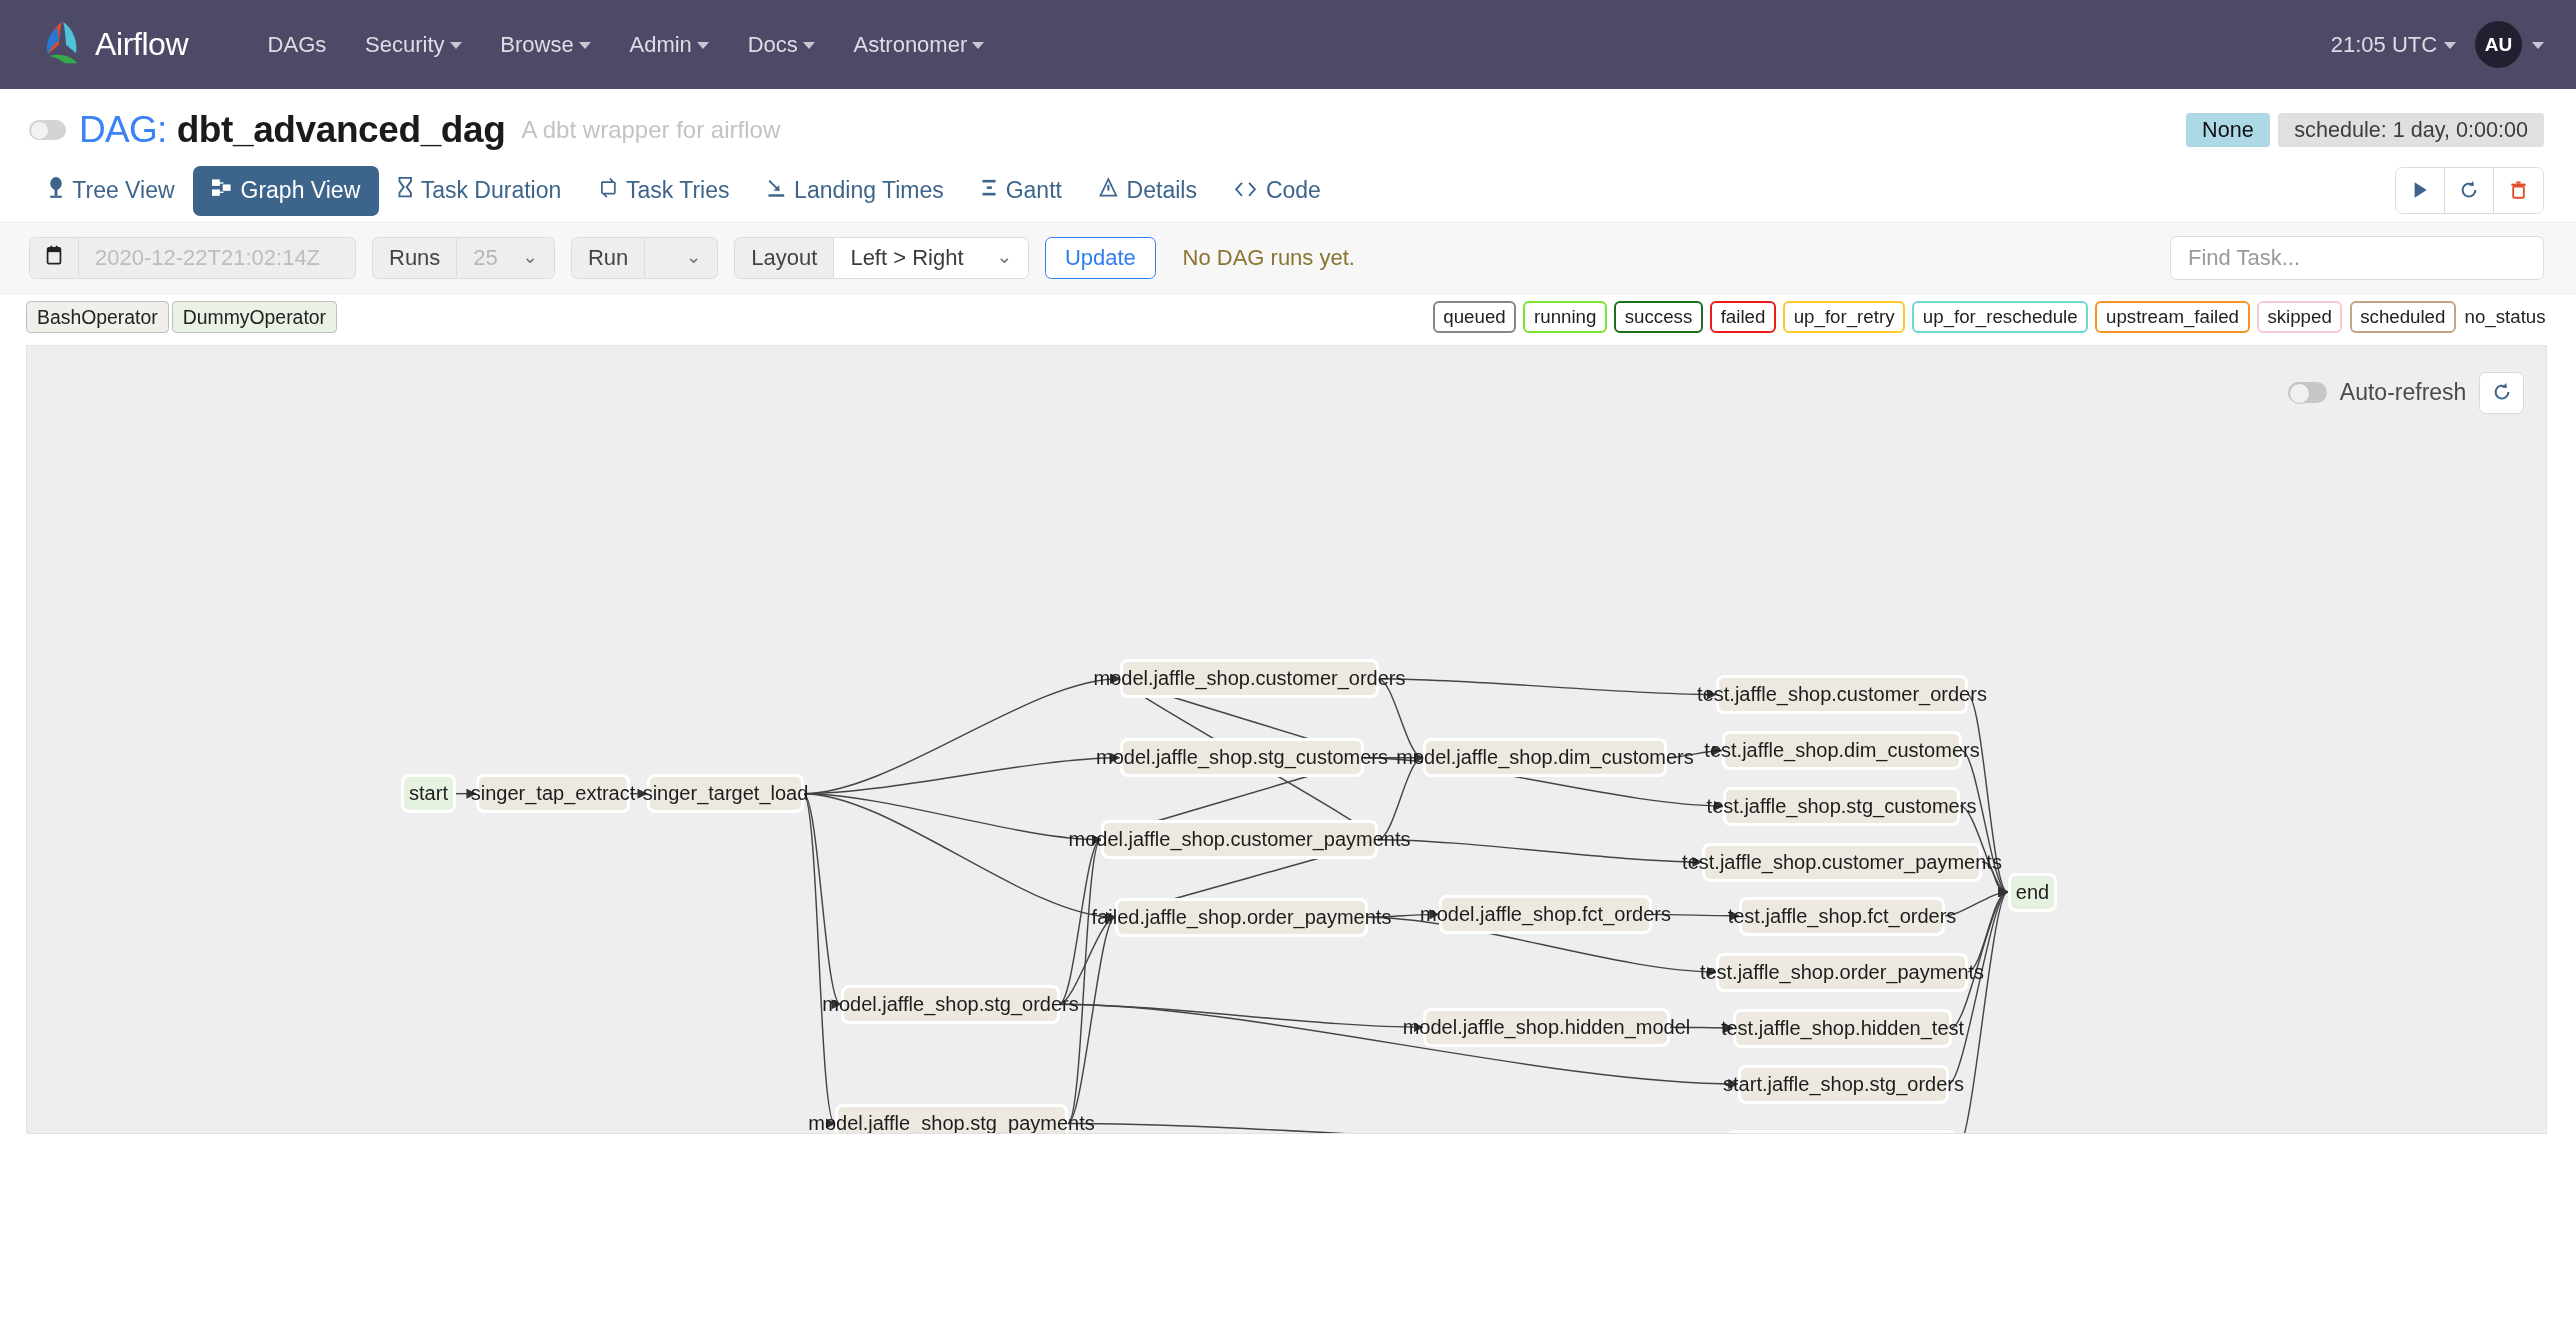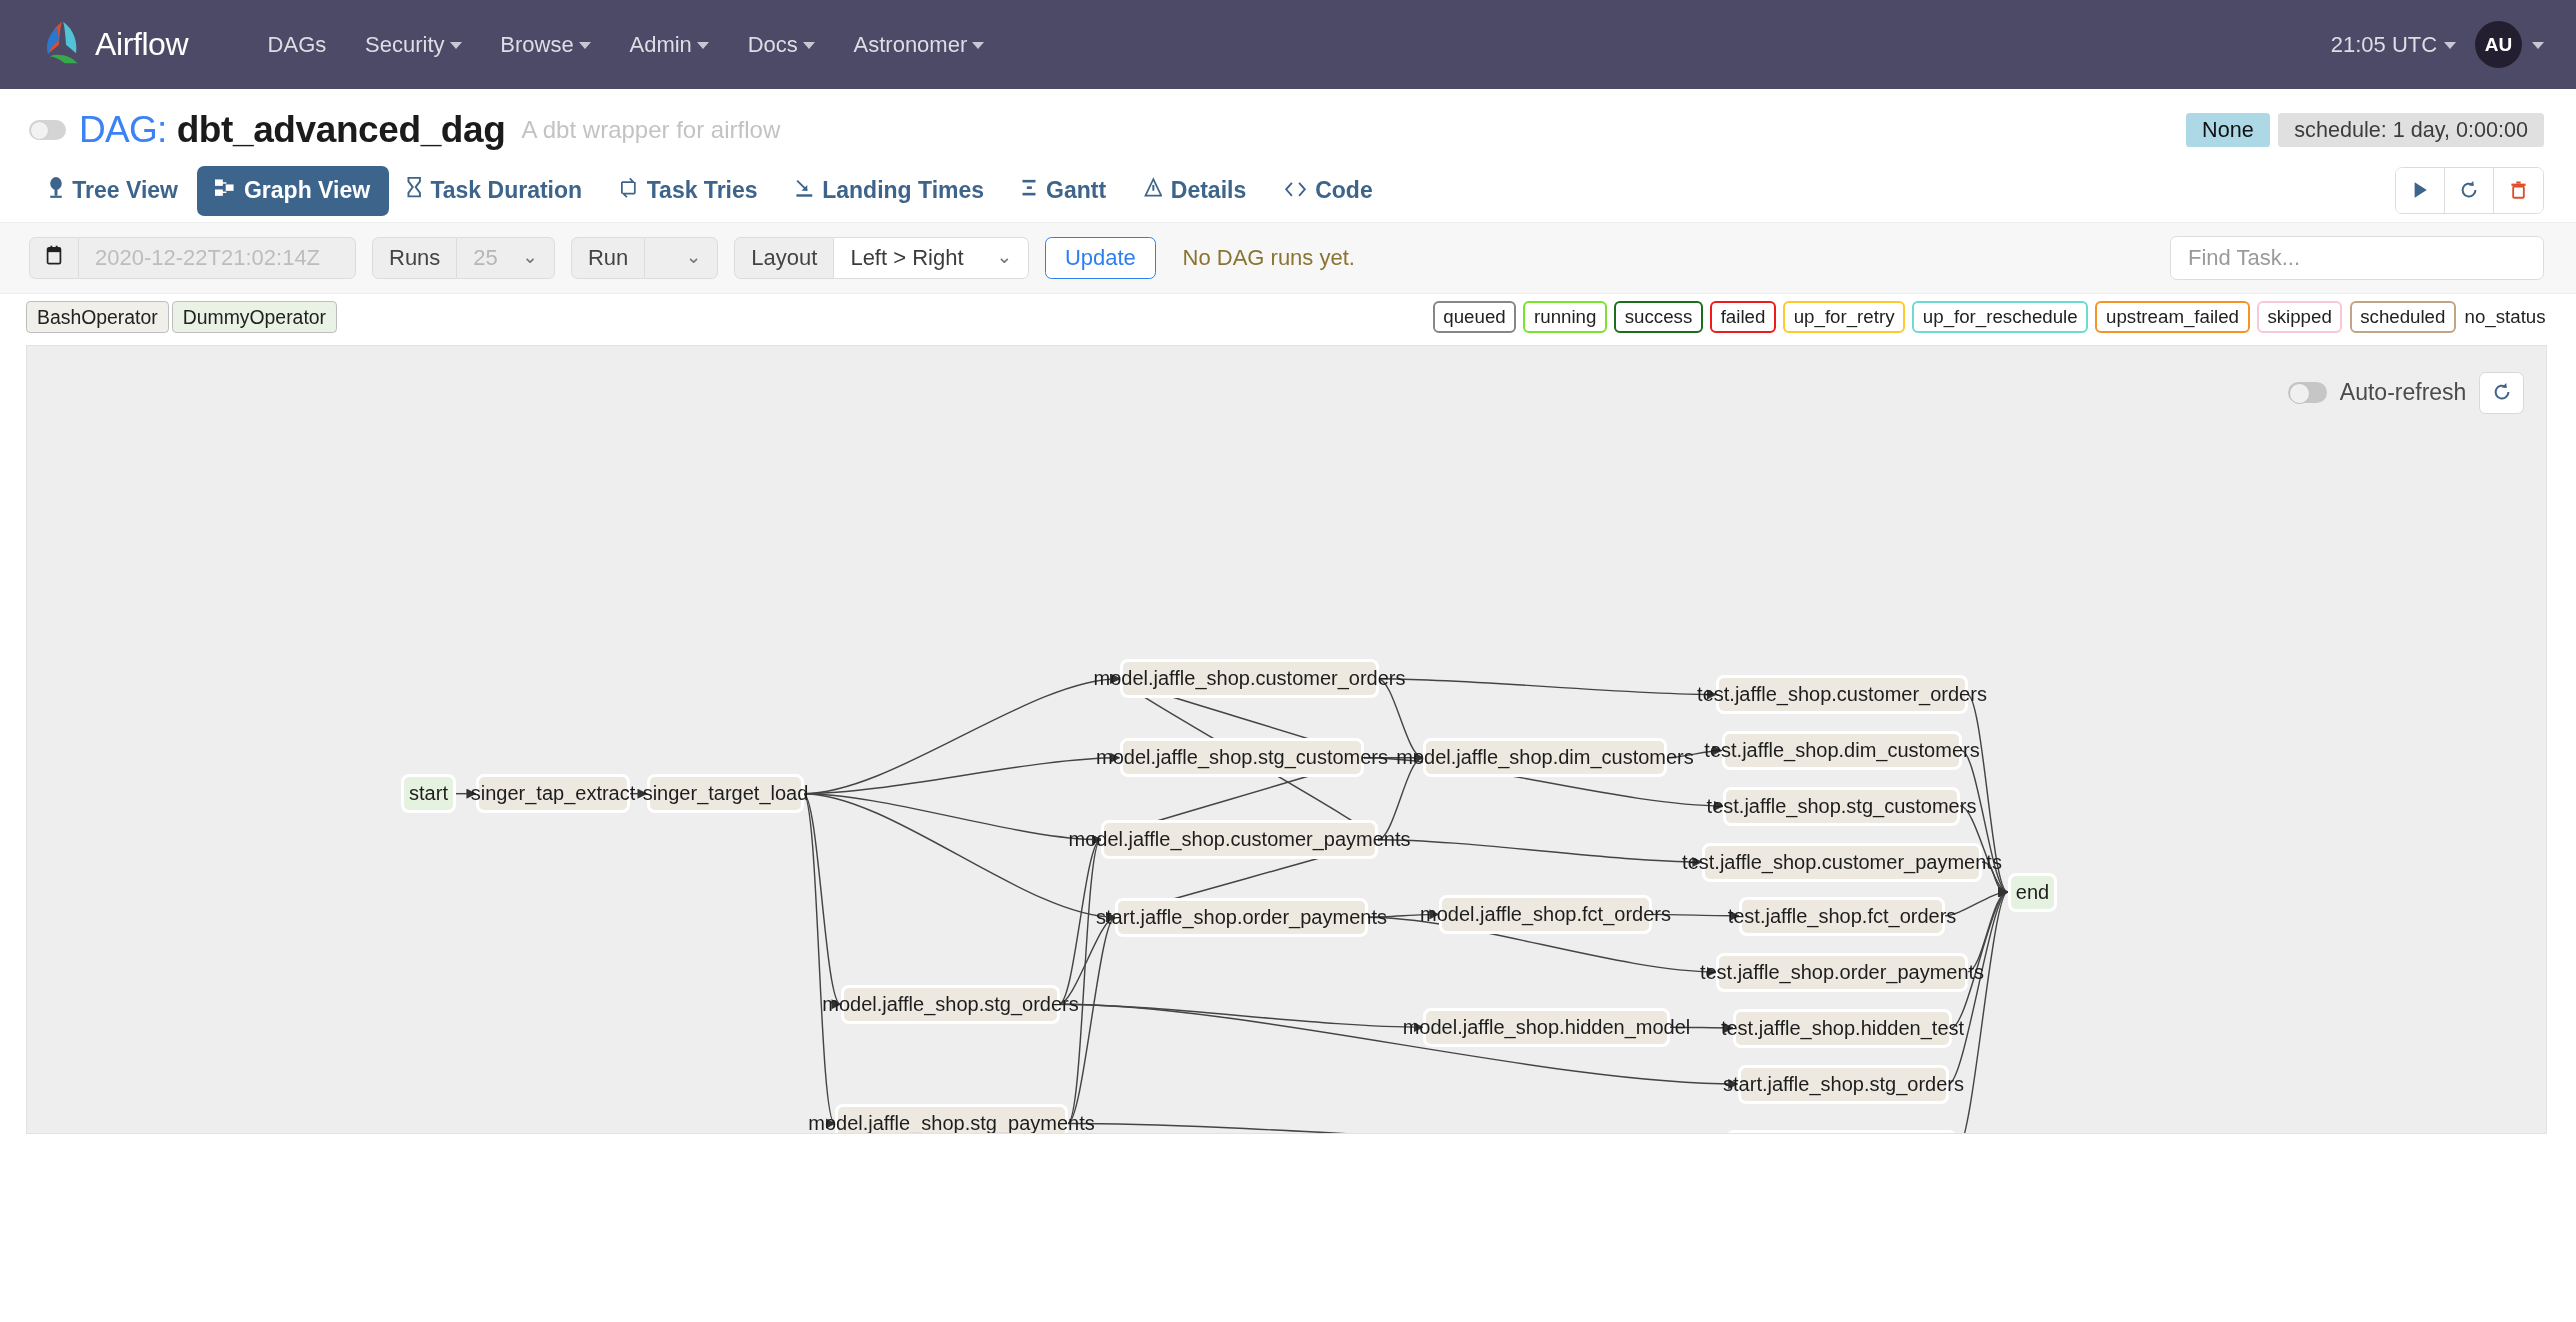--- a/index.html
+++ b/index.html
@@ -72,21 +72,20 @@
   
   .tabbar {
     display: flex; align-items: center;
     padding: 0 32px 0 29px; margin-bottom: 5.8px;
   }
   .tab {
     display: flex; align-items: center; gap: 8.6px;
     color: #3d648b; font-size: 23px;
     padding: 11.5px 18.7px; border-radius: 7.2px; cursor: pointer;
     white-space: nowrap;
-    font-weight: bold;
   }
   .tab.active { background: #3d648b; color: #ffffff; }
   .tab svg { flex: none; }
   .tabbar-right { margin-left: auto; display: flex; }
   .icon-btn-group { display: flex; border: 0.7px solid #dcdcdc; border-radius: 7.2px; overflow: hidden; }
   .icon-btn {
     width: 49px; height: 45px; display: flex; align-items: center; justify-content: center;
     background: #ffffff; border-right: 0.7px solid #dcdcdc; cursor: pointer;
   }
   .icon-btn:last-child { border-right: none; }
@@ -470,21 +469,21 @@
       <div class="node-box" style="left: 1093px; top: 313px; width: 259px; height: 39px;">
         <span>model.jaffle_shop.customer_orders</span>
       </div>
       <div class="node-box" style="left: 1093px; top: 392px; width: 244px; height: 39px;">
         <span>model.jaffle_shop.stg_customers</span>
       </div>
       <div class="node-box" style="left: 1074px; top: 474px; width: 277px; height: 39px;">
         <span>model.jaffle_shop.customer_payments</span>
       </div>
       <div class="node-box" style="left: 1088px; top: 552px; width: 253px; height: 39px;">
-        <span>start.jaffle_shop.order_payments</span>
+        <span>failed.jaffle_shop.order_payments</span>
       </div>
       <div class="node-box" style="left: 814px; top: 639px; width: 219px; height: 39px;">
         <span>model.jaffle_shop.stg_orders</span>
       </div>
       <div class="node-box" style="left: 808px; top: 758px; width: 233px; height: 39px;">
         <span>model.jaffle_shop.stg_payments</span>
       </div>
       <div class="node-box" style="left: 1396px; top: 392px; width: 244px; height: 39px;">
         <span>model.jaffle_shop.dim_customers</span>
       </div>

